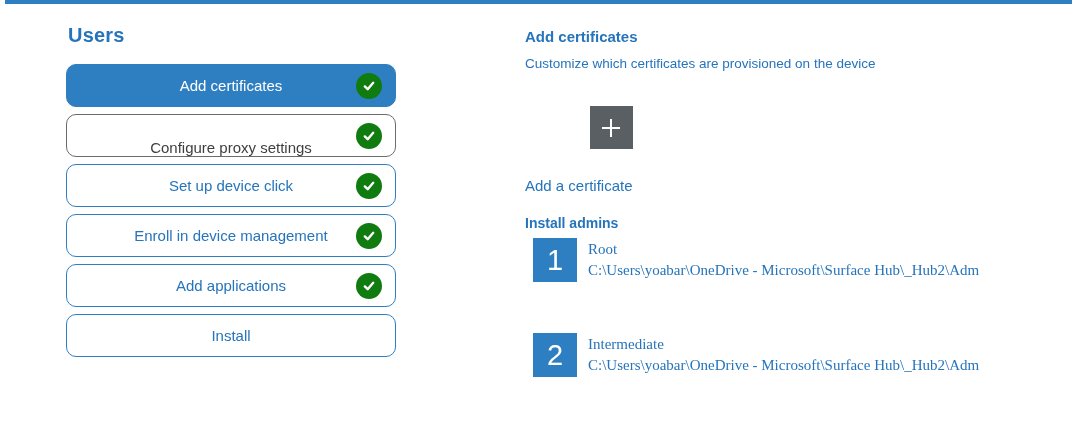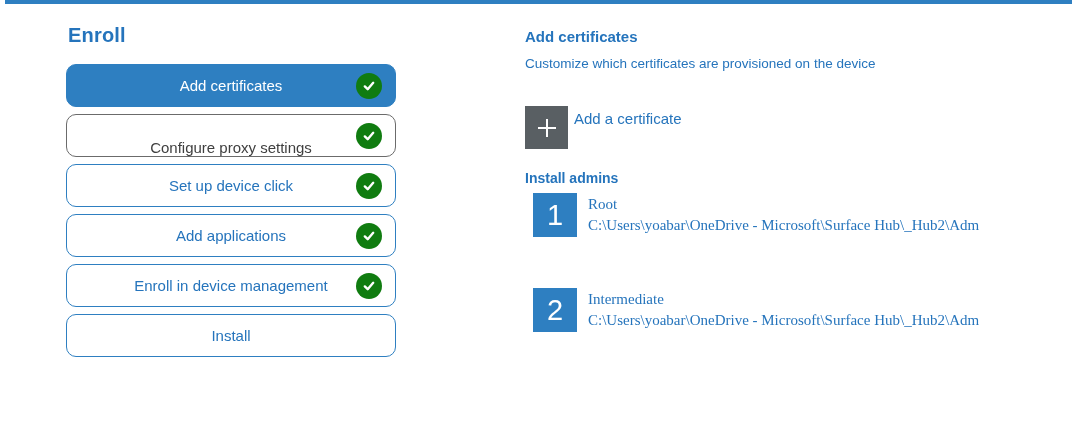--- a/index.html
+++ b/index.html
@@ -51,22 +51,22 @@
   .content { position: absolute; left: 525px; top: 28px; right: 0; }
   .content-heading {
     font-size: 15px; font-weight: bold; color: var(--text-blue);
     line-height: 18px; margin-bottom: 9px;
   }
   .content-sub {
     font-size: 13.5px; color: var(--text-blue);
     line-height: 17px; margin-bottom: 34px;
   }
   .add-row {
-    display: flex; align-items: flex-start; gap: 6px;
-    margin-bottom: 21px; cursor: pointer; width: max-content;
+    display: flex; align-items: flex-end; gap: 24px;
+    margin-bottom: 21px; cursor: pointer; width: max-content; flex-direction: column;
   }
   .plus-box {
     width: 43px; height: 43px; background: var(--gray-box);
     display: flex; align-items: center; justify-content: center; flex: none;
   }
   .plus-box svg { width: 26px; height: 26px; display: block; }
   .add-label { font-size: 15px; color: var(--text-blue); padding-top: 4px; }
   .install-heading {
     font-size: 14px; font-weight: bold; color: var(--text-blue);
     line-height: 17px; margin-bottom: 6px;
@@ -88,21 +88,21 @@
     padding-top: 1px; font-size: 15px; color: var(--text-blue);
     line-height: 21px; white-space: nowrap; overflow: hidden; font-family: Liberation Serif, serif;
   }
 </style>
 </head>
 <body>
 
 <div class="top-bar"></div>
 
 <aside class="steps-panel">
-  <h1 class="steps-title">Enroll</h1>
+  <h1 class="steps-title">Users</h1>
 
   <div class="step active" data-checked="true">
     <span class="step-label">Add certificates</span>
     <span class="check">
       <svg viewBox="0 0 14 14">
           <path d="M2.8 7.4 L5.7 10.2 L11.2 3.8" fill="none" stroke="#fff" stroke-width="2.4" stroke-linecap="round" stroke-linejoin="round"></path>
         </svg>
     </span>
   </div>
 
@@ -118,30 +118,30 @@
   <div class="step" data-checked="true">
     <span class="step-label">Set up device click</span>
     <span class="check">
       <svg viewBox="0 0 14 14">
           <path d="M2.8 7.4 L5.7 10.2 L11.2 3.8" fill="none" stroke="#fff" stroke-width="2.4" stroke-linecap="round" stroke-linejoin="round"></path>
         </svg>
     </span>
   </div>
 
   <div class="step" data-checked="true">
-    <span class="step-label">Add applications</span>
+    <span class="step-label">Enroll in device management</span>
     <span class="check">
       <svg viewBox="0 0 14 14">
           <path d="M2.8 7.4 L5.7 10.2 L11.2 3.8" fill="none" stroke="#fff" stroke-width="2.4" stroke-linecap="round" stroke-linejoin="round"></path>
         </svg>
     </span>
   </div>
 
   <div class="step" data-checked="true">
-    <span class="step-label">Enroll in device management</span>
+    <span class="step-label">Add applications</span>
     <span class="check">
       <svg viewBox="0 0 14 14">
           <path d="M2.8 7.4 L5.7 10.2 L11.2 3.8" fill="none" stroke="#fff" stroke-width="2.4" stroke-linecap="round" stroke-linejoin="round"></path>
         </svg>
     </span>
   </div>
 
 
   <div class="step" data-checked="false">
     <span class="step-label">Install</span>

